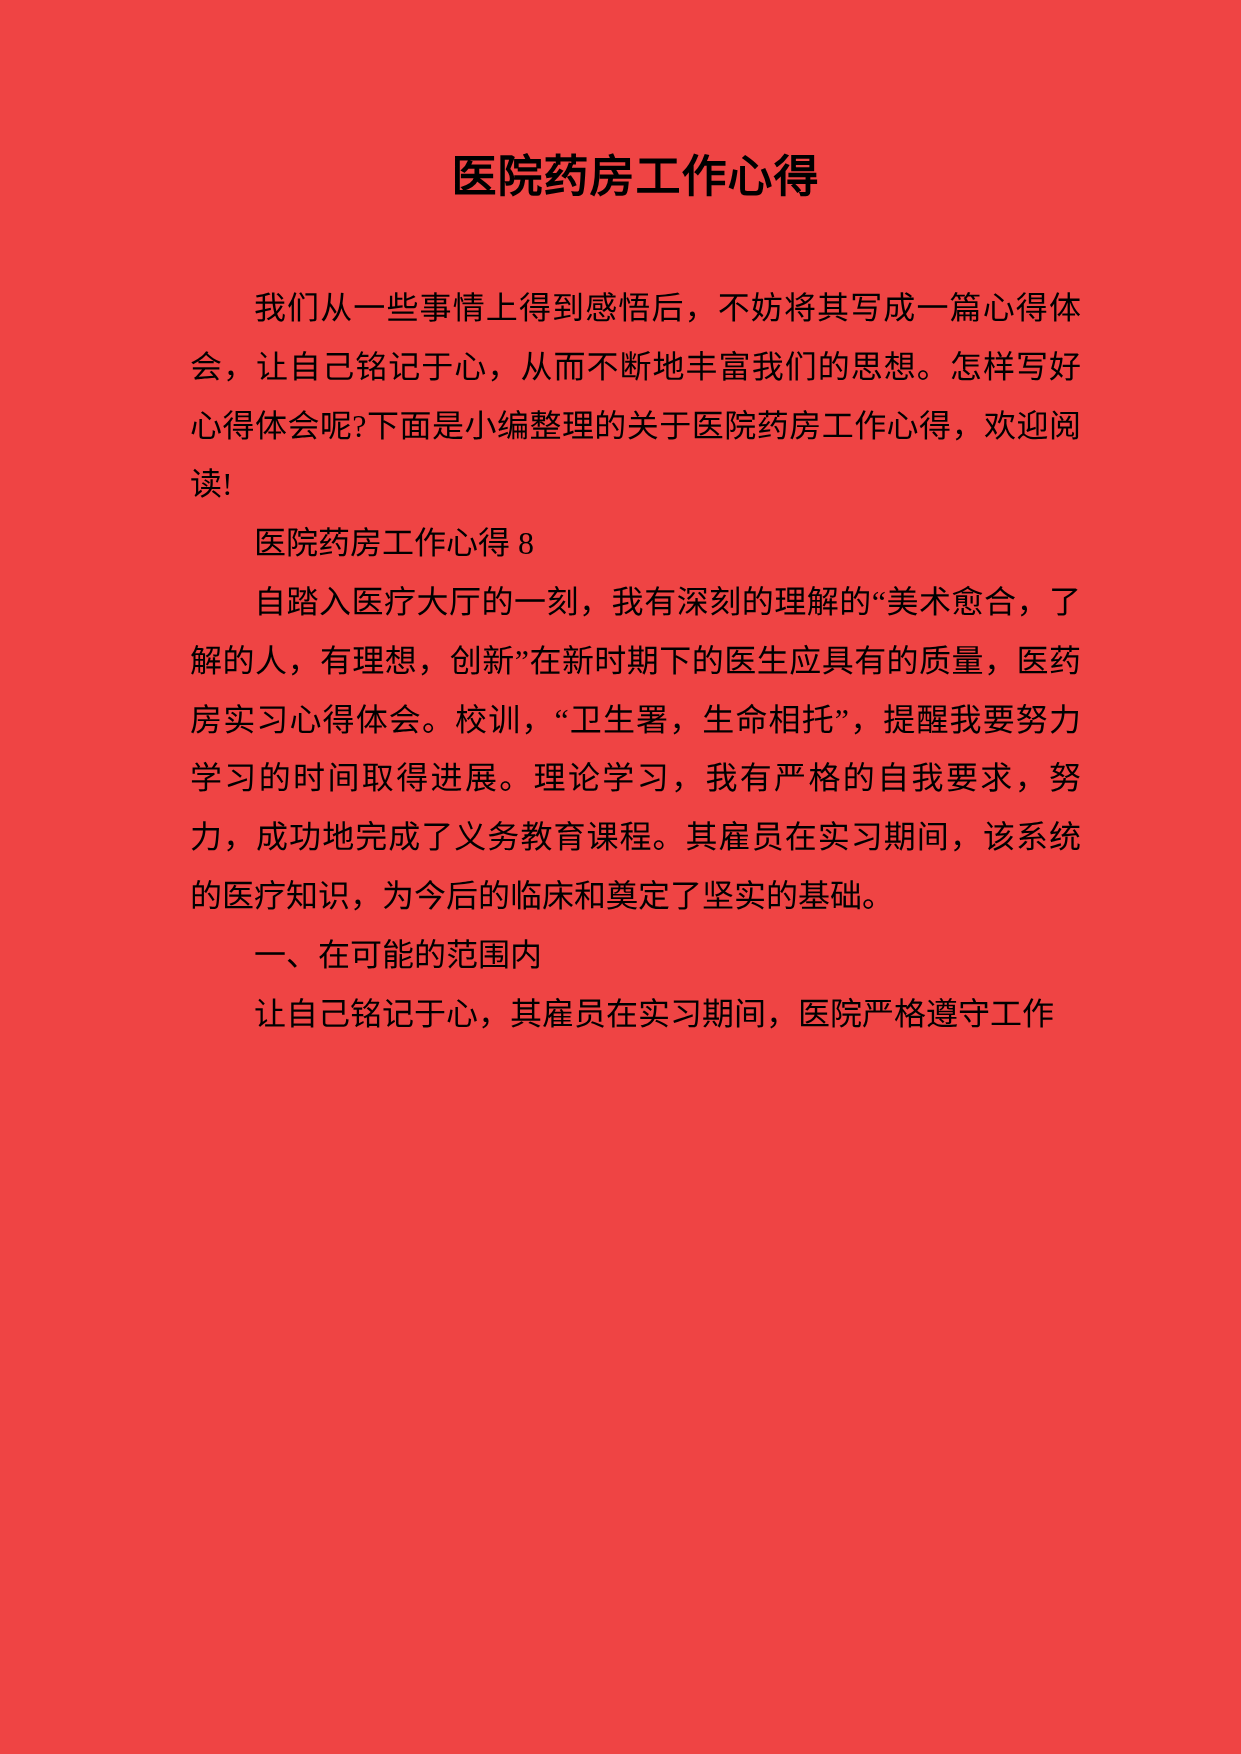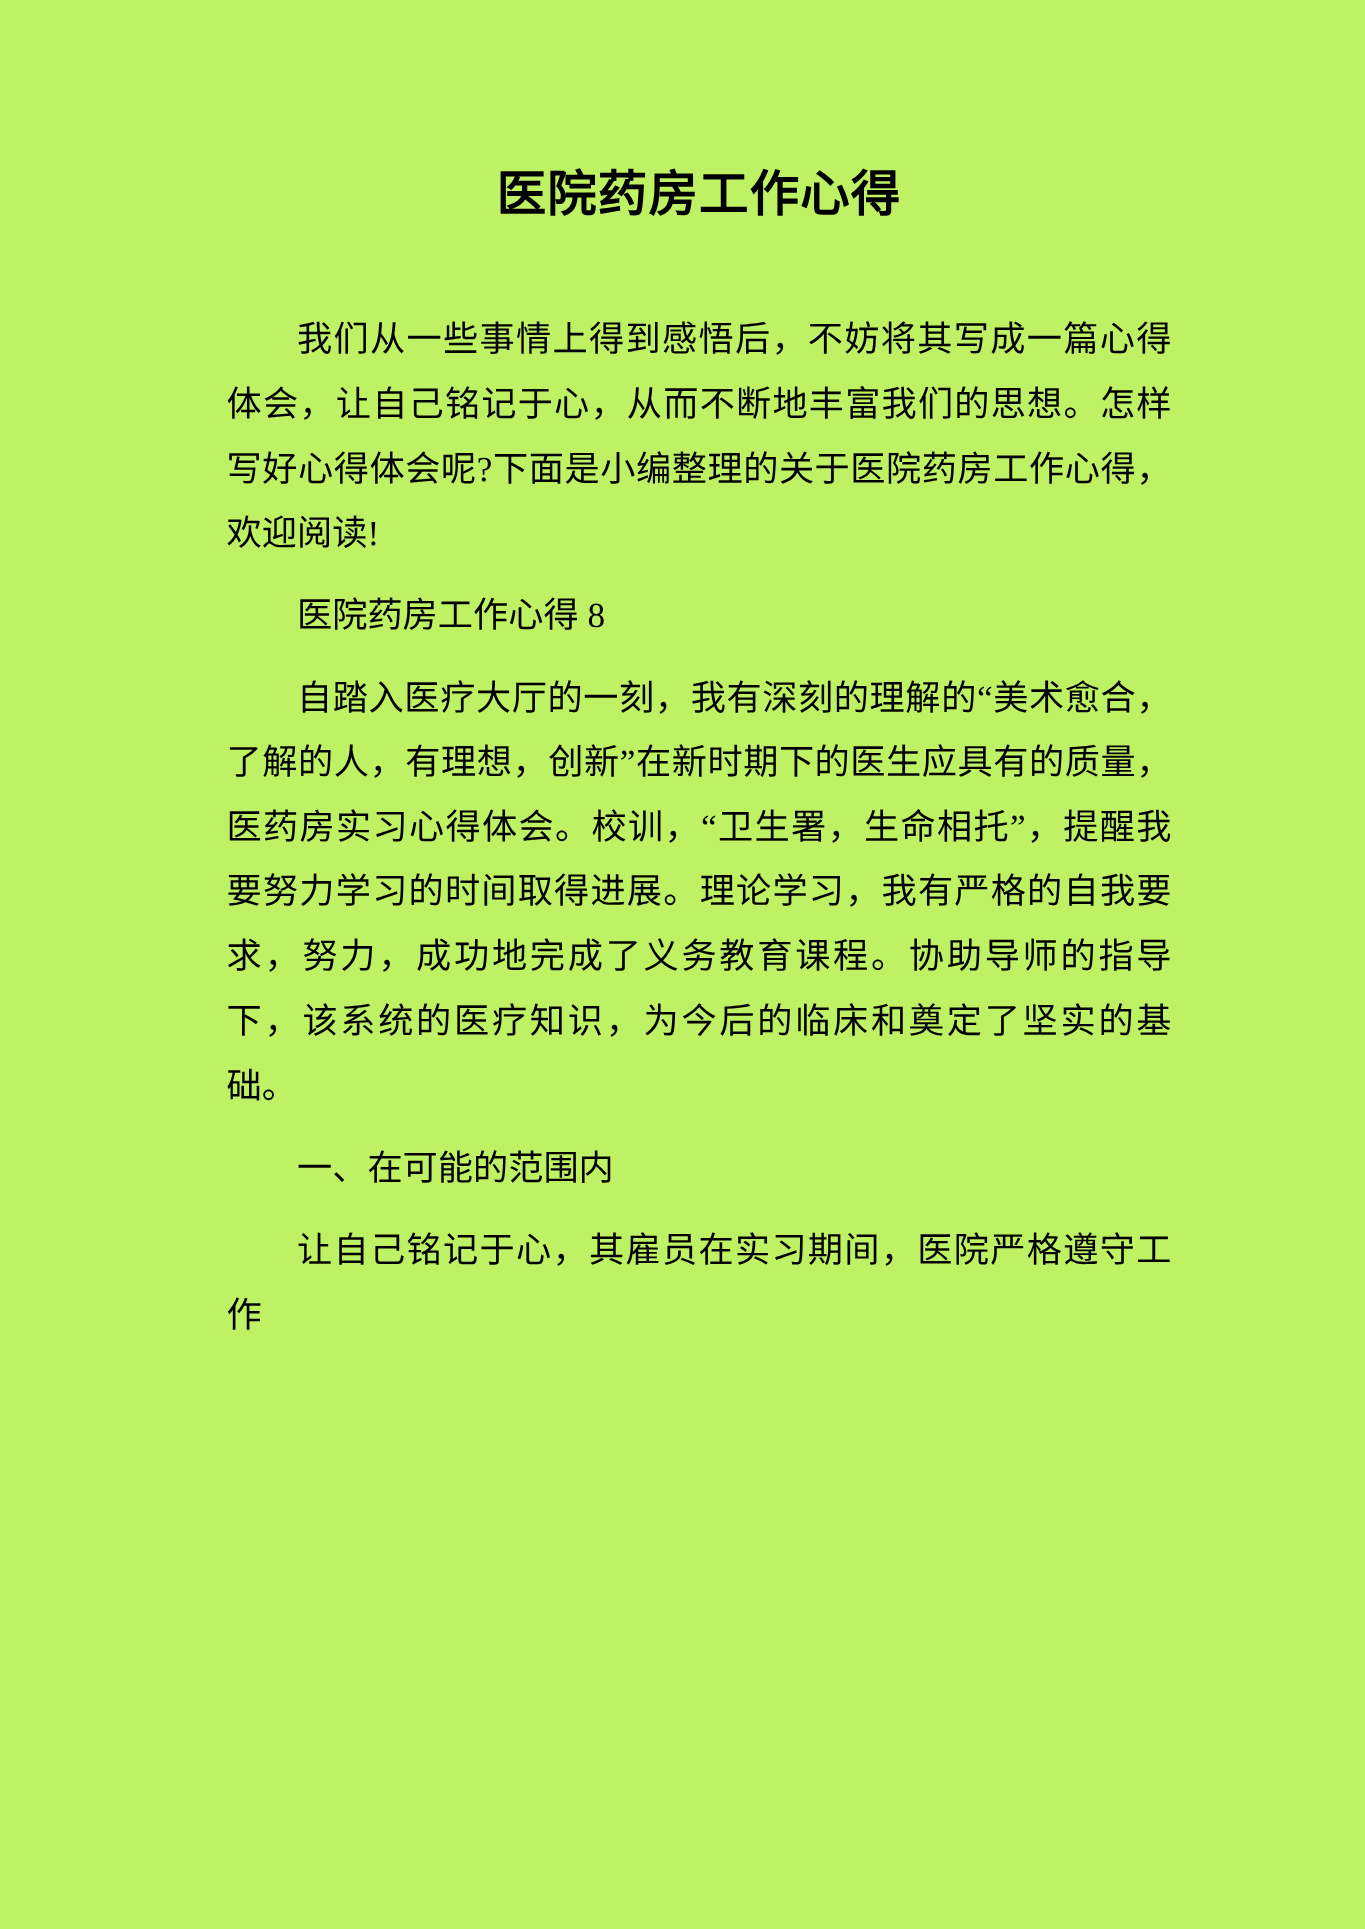--- a/index.html
+++ b/index.html
@@ -5,55 +5,55 @@
   html, body {
     margin: 0;
     padding: 0;
     background: #ffffff;
   }
   .page {
     position: relative;
     width: 1241px;
     height: 1754px;
     margin: 0 auto;
-    background: #bef264;
+    background: #ef4444;
     box-sizing: border-box;
     padding: 145px 160px 0 190px;
     font-family: "Liberation Serif", "DejaVu Serif", serif;
     color: #000000;
     overflow: hidden;
   }
   .doc-title {
     font-size: 45px;
     line-height: 65px;
     font-weight: bold;
     text-align: center;
     margin: 0 0 69px 0;
     letter-spacing: 1px;
     color: #000000;
   }
   .doc-body p {
-    margin: 16px;
+    margin: 0;
     padding: 0;
     font-size: 32px;
     line-height: 58.8px;
     text-align: justify;
     text-justify: inter-ideograph;
     text-indent: 2em;
     color: #000000;
     word-break: break-all;
   }
 </style>
 </head>
 <body>
 
 <div class="page">
   <h1 class="doc-title">医院药房工作心得</h1>
 
   <div class="doc-body">
 
   <p>我们从一些事情上得到感悟后，不妨将其写成一篇心得体会，让自己铭记于心，从而不断地丰富我们的思想。怎样写好心得体会呢?下面是小编整理的关于医院药房工作心得，欢迎阅读!</p>
       <p>医院药房工作心得 8</p>
-      <p>自踏入医疗大厅的一刻，我有深刻的理解的“美术愈合，了解的人，有理想，创新”在新时期下的医生应具有的质量，医药房实习心得体会。校训，“卫生署，生命相托”，提醒我要努力学习的时间取得进展。理论学习，我有严格的自我要求，努力，成功地完成了义务教育课程。协助导师的指导下，该系统的医疗知识，为今后的临床和奠定了坚实的基础。</p>
+      <p>自踏入医疗大厅的一刻，我有深刻的理解的“美术愈合，了解的人，有理想，创新”在新时期下的医生应具有的质量，医药房实习心得体会。校训，“卫生署，生命相托”，提醒我要努力学习的时间取得进展。理论学习，我有严格的自我要求，努力，成功地完成了义务教育课程。其雇员在实习期间，该系统的医疗知识，为今后的临床和奠定了坚实的基础。</p>
       <p>一、在可能的范围内</p>
       <p>让自己铭记于心，其雇员在实习期间，医院严格遵守工作</p>
     </div>
 </div>
 
 </body></html>

